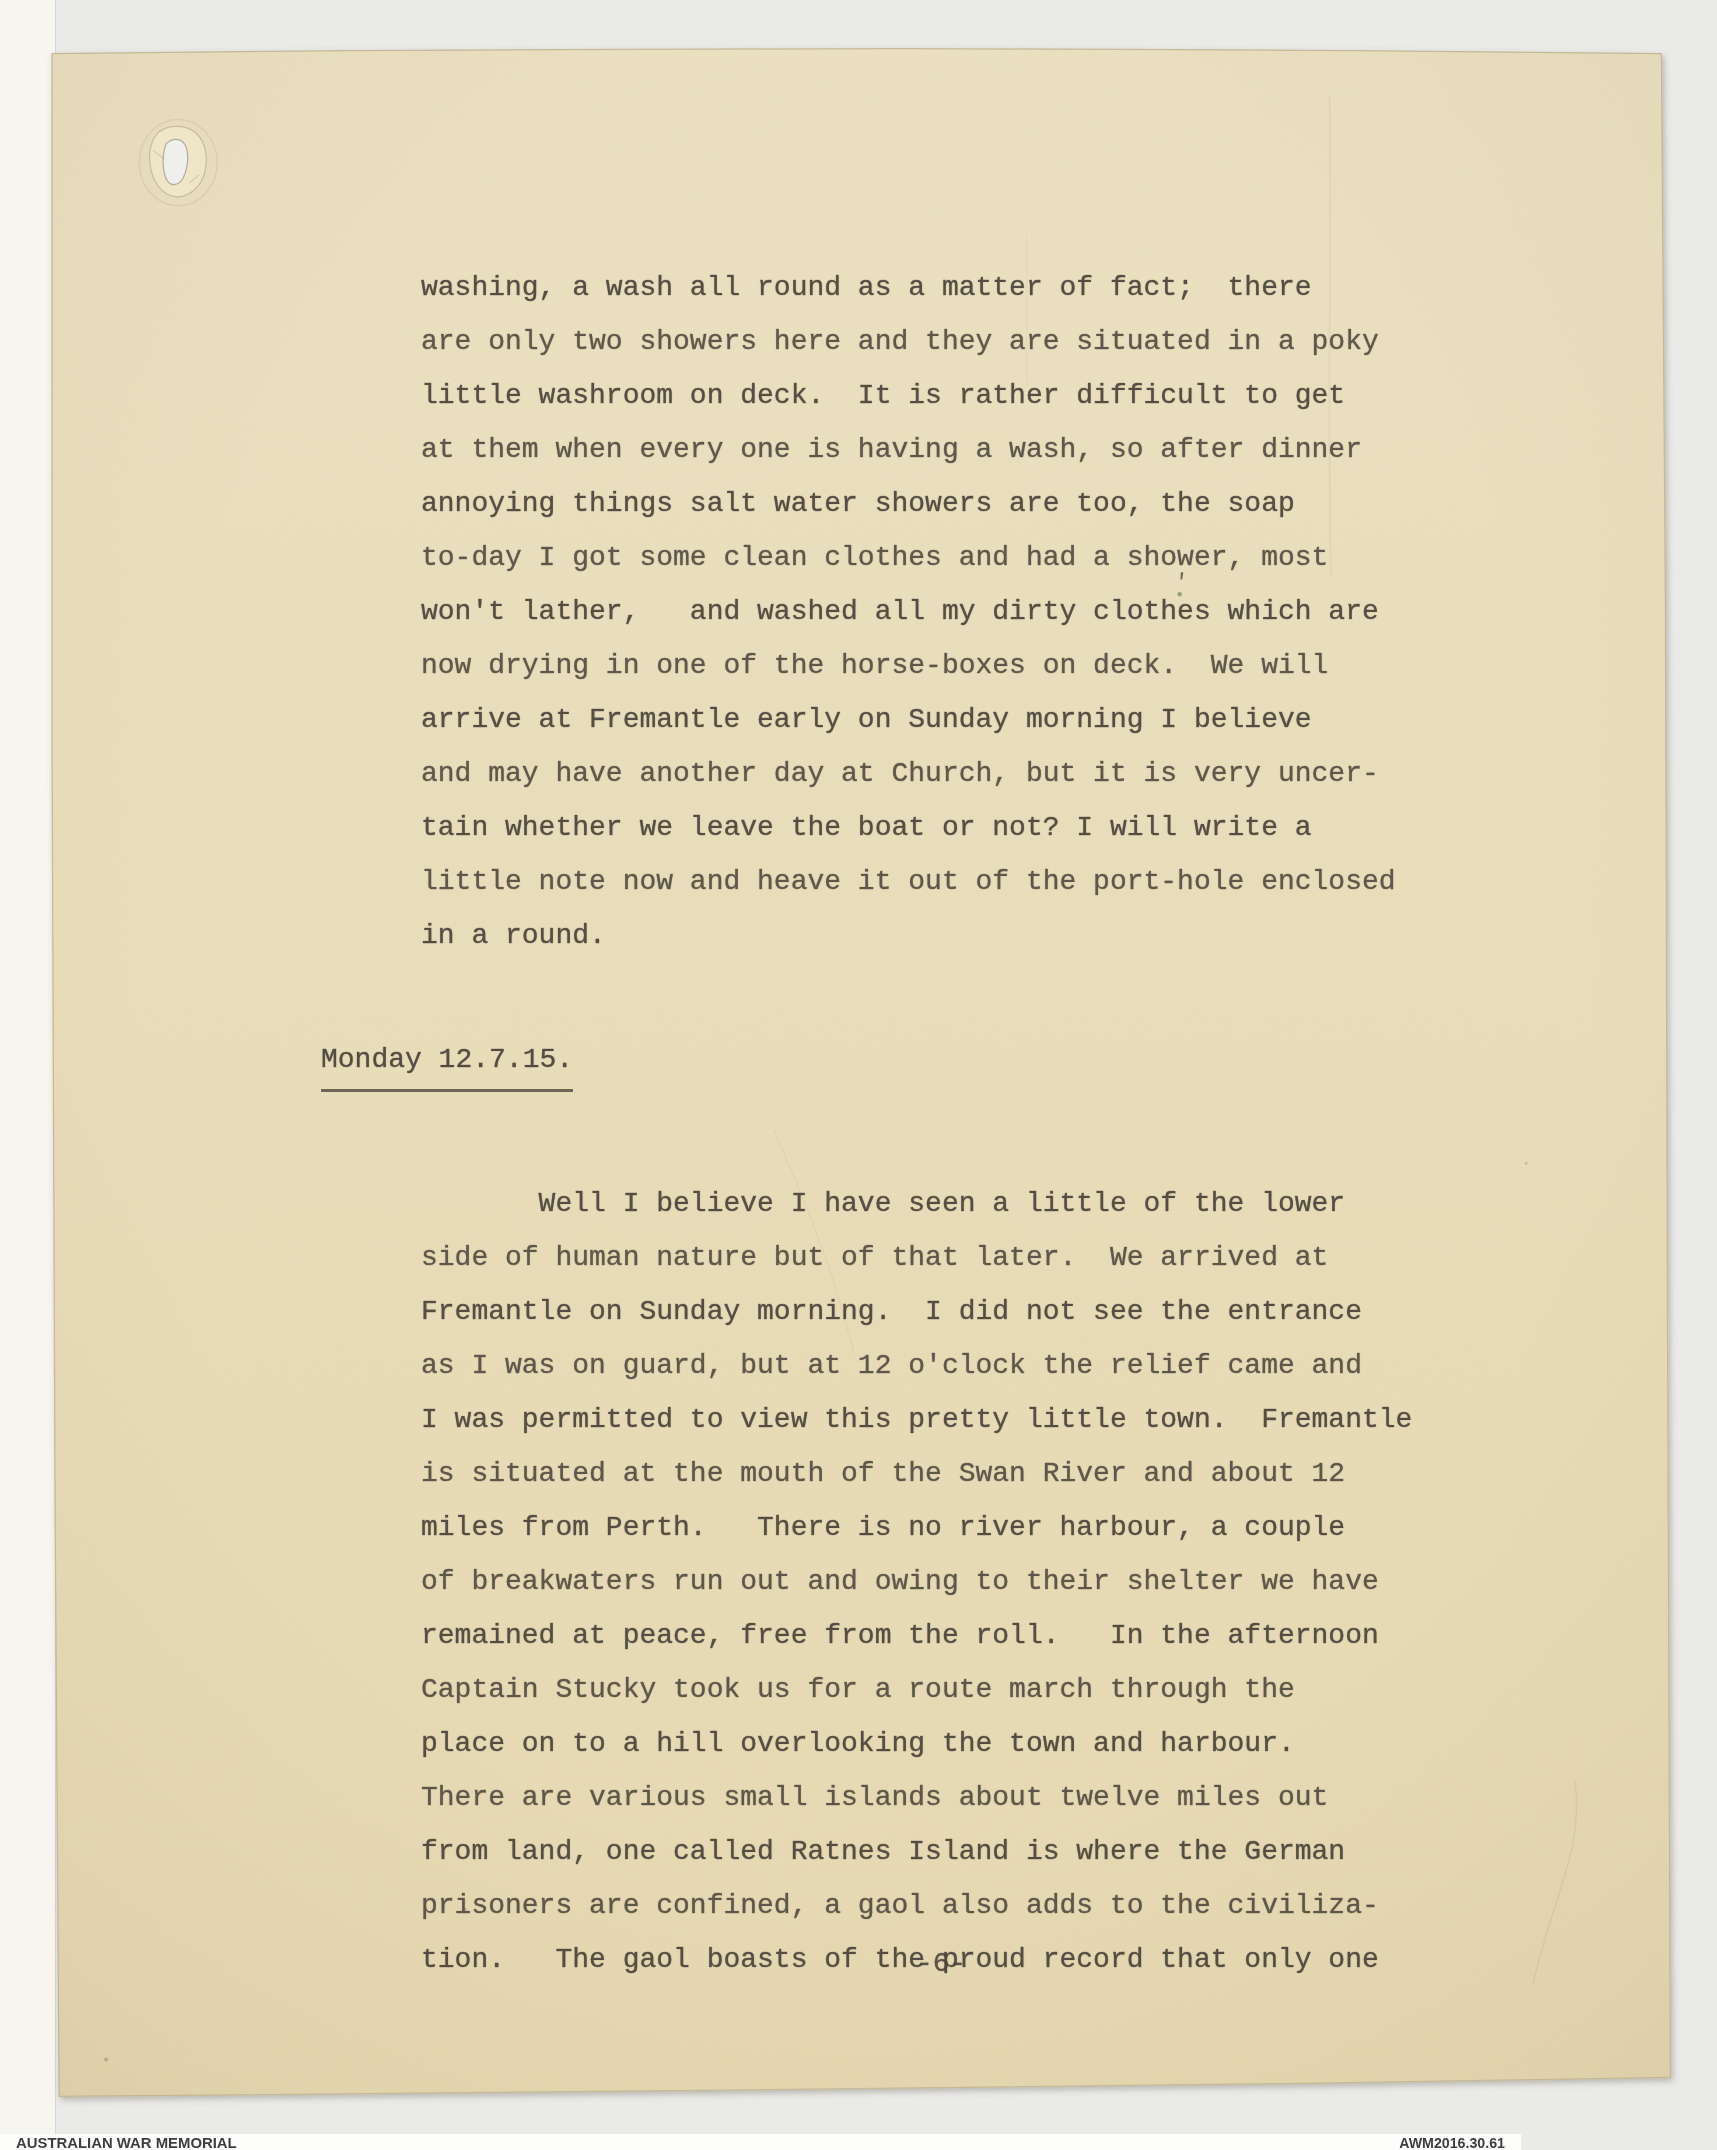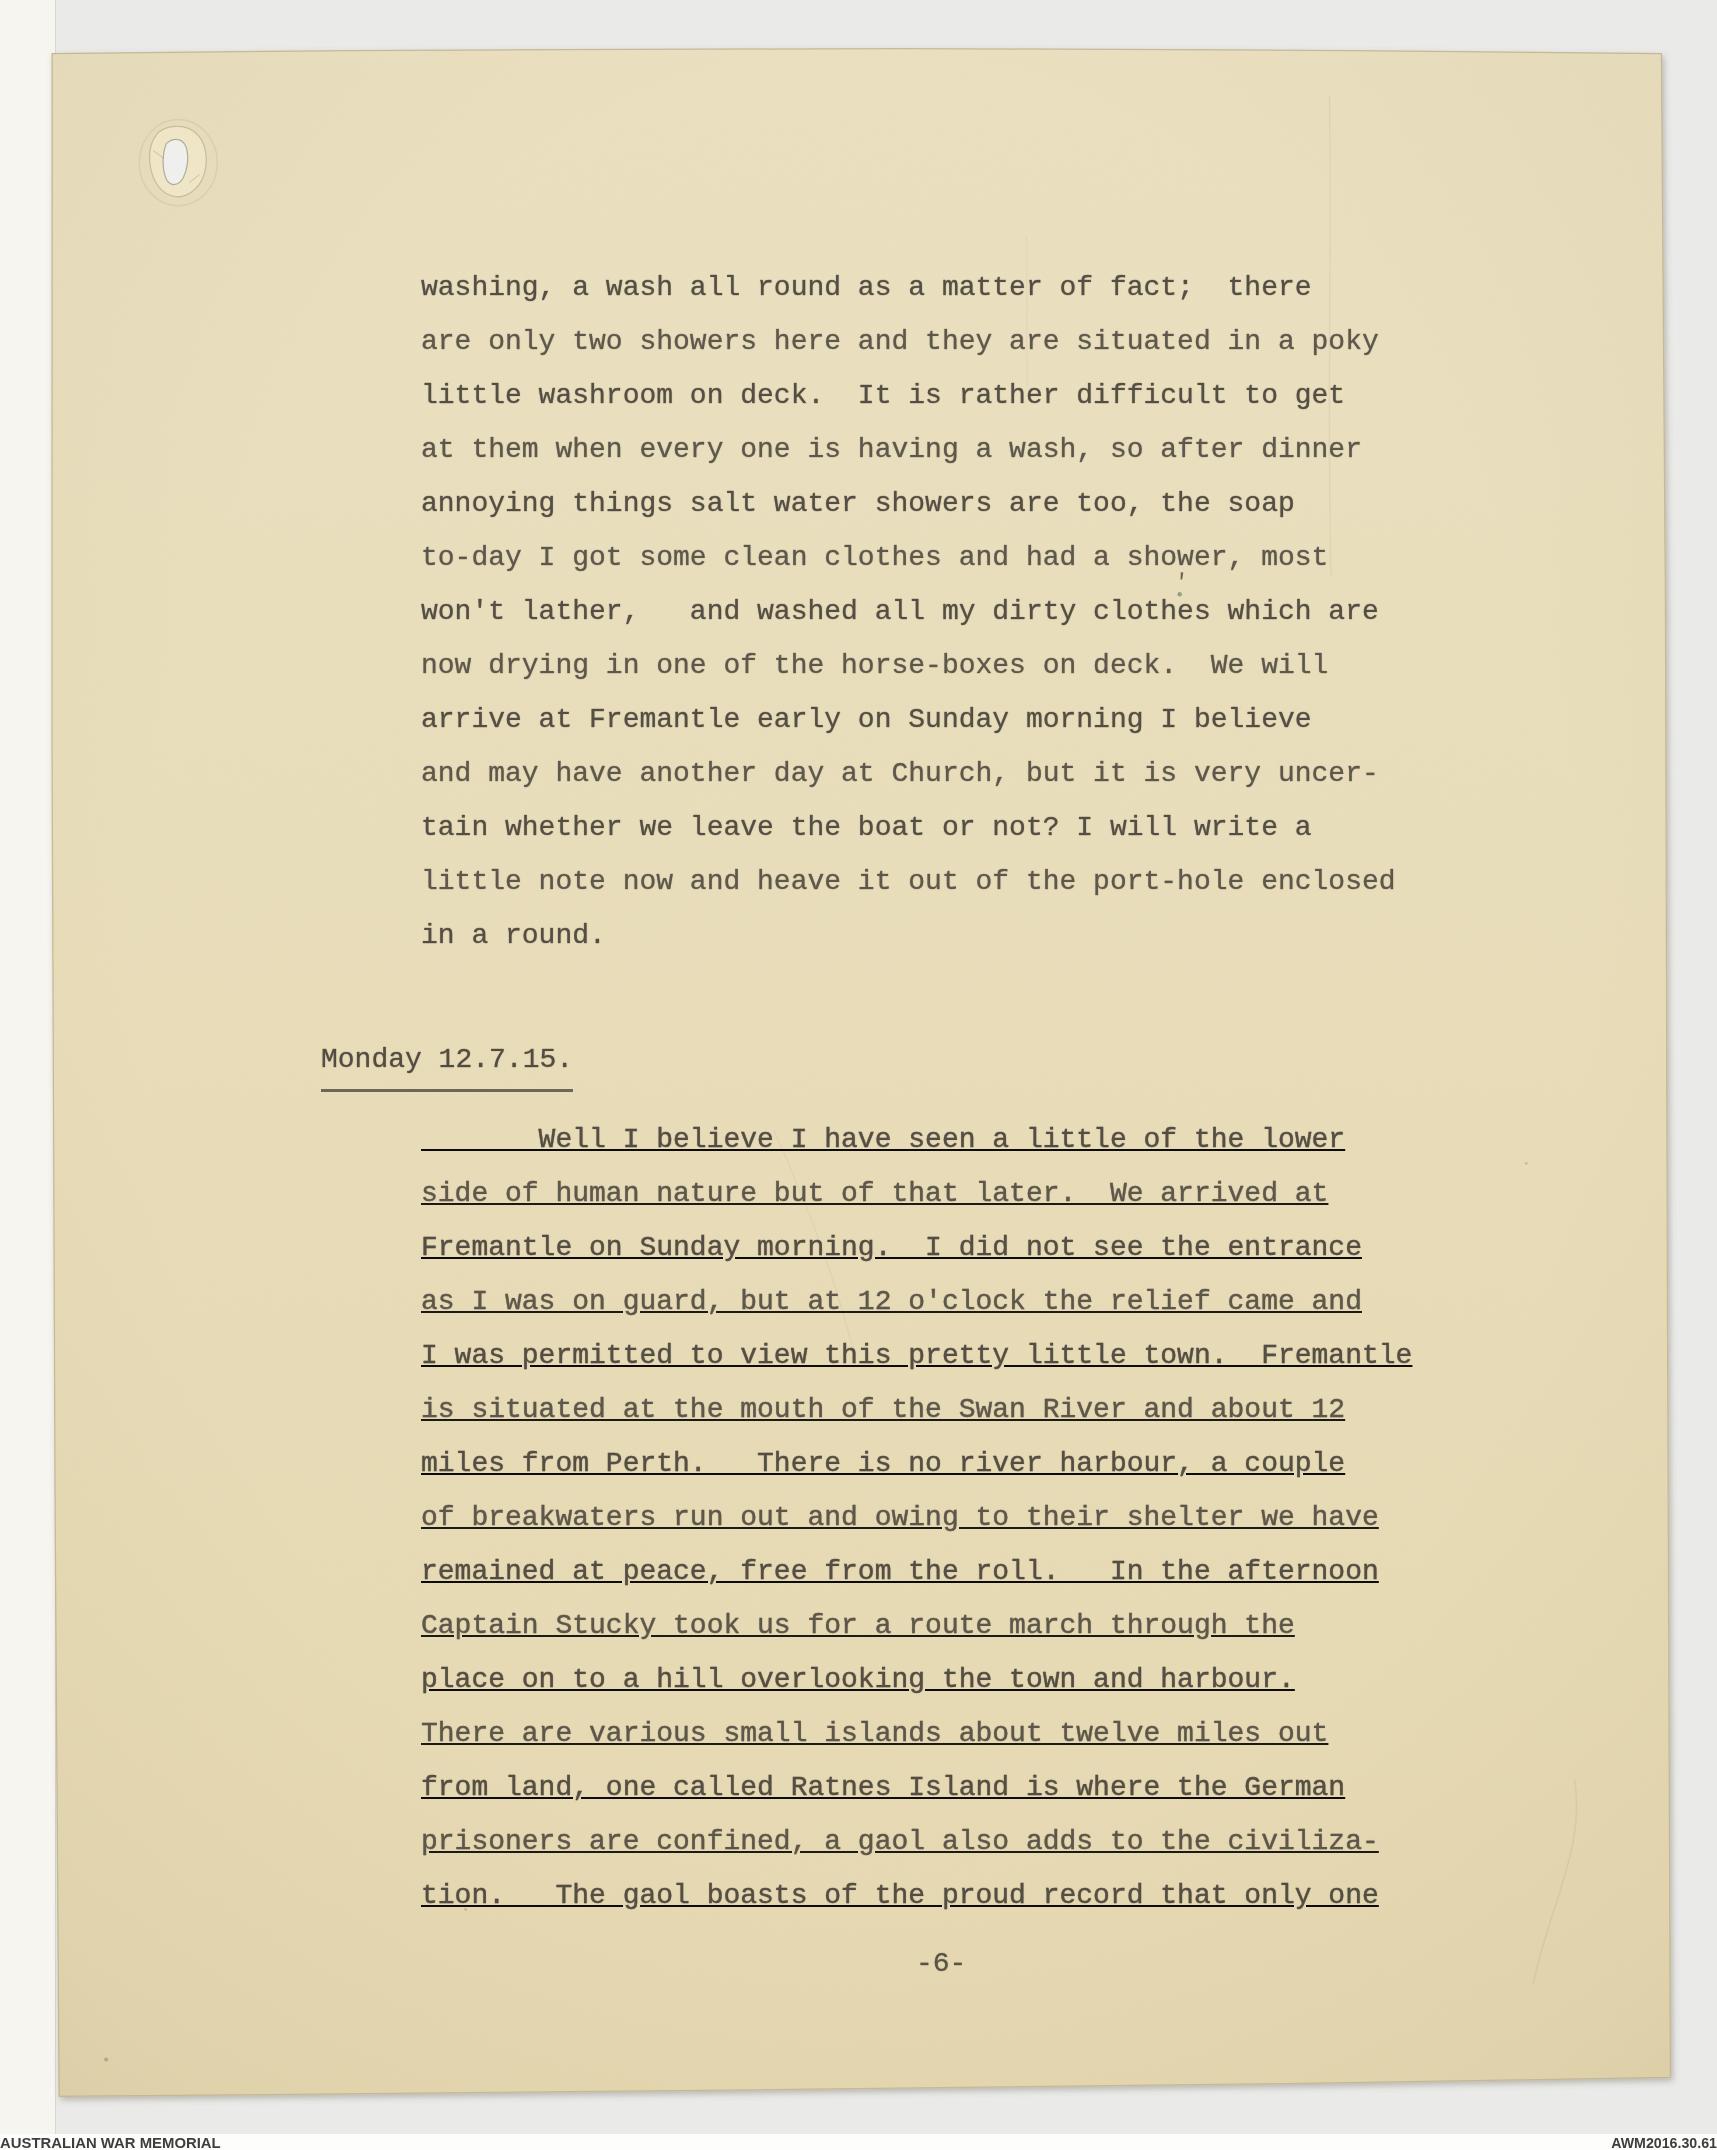--- a/index.html
+++ b/index.html
@@ -25,41 +25,41 @@
     font-family:"Liberation Mono","DejaVu Sans Mono",monospace;
     font-size:28px;
     line-height:54px;
     color:#4b463d;
     text-shadow:0 0 1.2px rgba(75,68,56,.5);
     -webkit-text-stroke:0.3px rgba(75,68,56,.55);
   }
   .line:nth-child(odd){opacity:.94;}
   .line:nth-child(even){opacity:.88;}
   #para1{position:absolute;left:421px;top:261px;}
-  #para2{position:absolute;left:421px;top:1113px;text-decoration:underline;}
+  #para2{position:absolute;left:421px;top:1177px;}
   #heading{position:absolute;left:321px;top:1023px;margin-top:10px;}
   .heading-text{
     display:inline-block;
     padding-bottom:1.5px;
     border-bottom:3px solid rgba(72,66,54,.8);
     opacity:.95;
   }
   #pagenum{position:absolute;left:916px;top:1937px;opacity:.9;}
   #stray-mark{
     position:absolute;left:1174px;top:570px;
     font-family:"Liberation Mono","DejaVu Sans Mono",monospace;
     font-size:23px;color:rgba(75,68,56,.8);
     transform:rotate(6deg);
   }
   
   .footer{
-    position:absolute;left:0;bottom:0;width:1717px;height:17px;
+    position:absolute;left:0;bottom:0;width:1521px;height:17px;
     background:#fdfdfc;
     display:flex;justify-content:space-between;align-items:center;
-    padding:0 0;box-sizing:border-box;
+    padding:0 16px;box-sizing:border-box;
   }
   .footer-left{
     font-size:15.5px;font-weight:bold;color:#3e3e3e;
     transform:scaleX(.96);transform-origin:left center;
     letter-spacing:0;
   }
   .footer-right{
     font-size:14.5px;font-weight:bold;color:#3e3e3e;
     transform:scaleX(.98);transform-origin:right center;
   }

